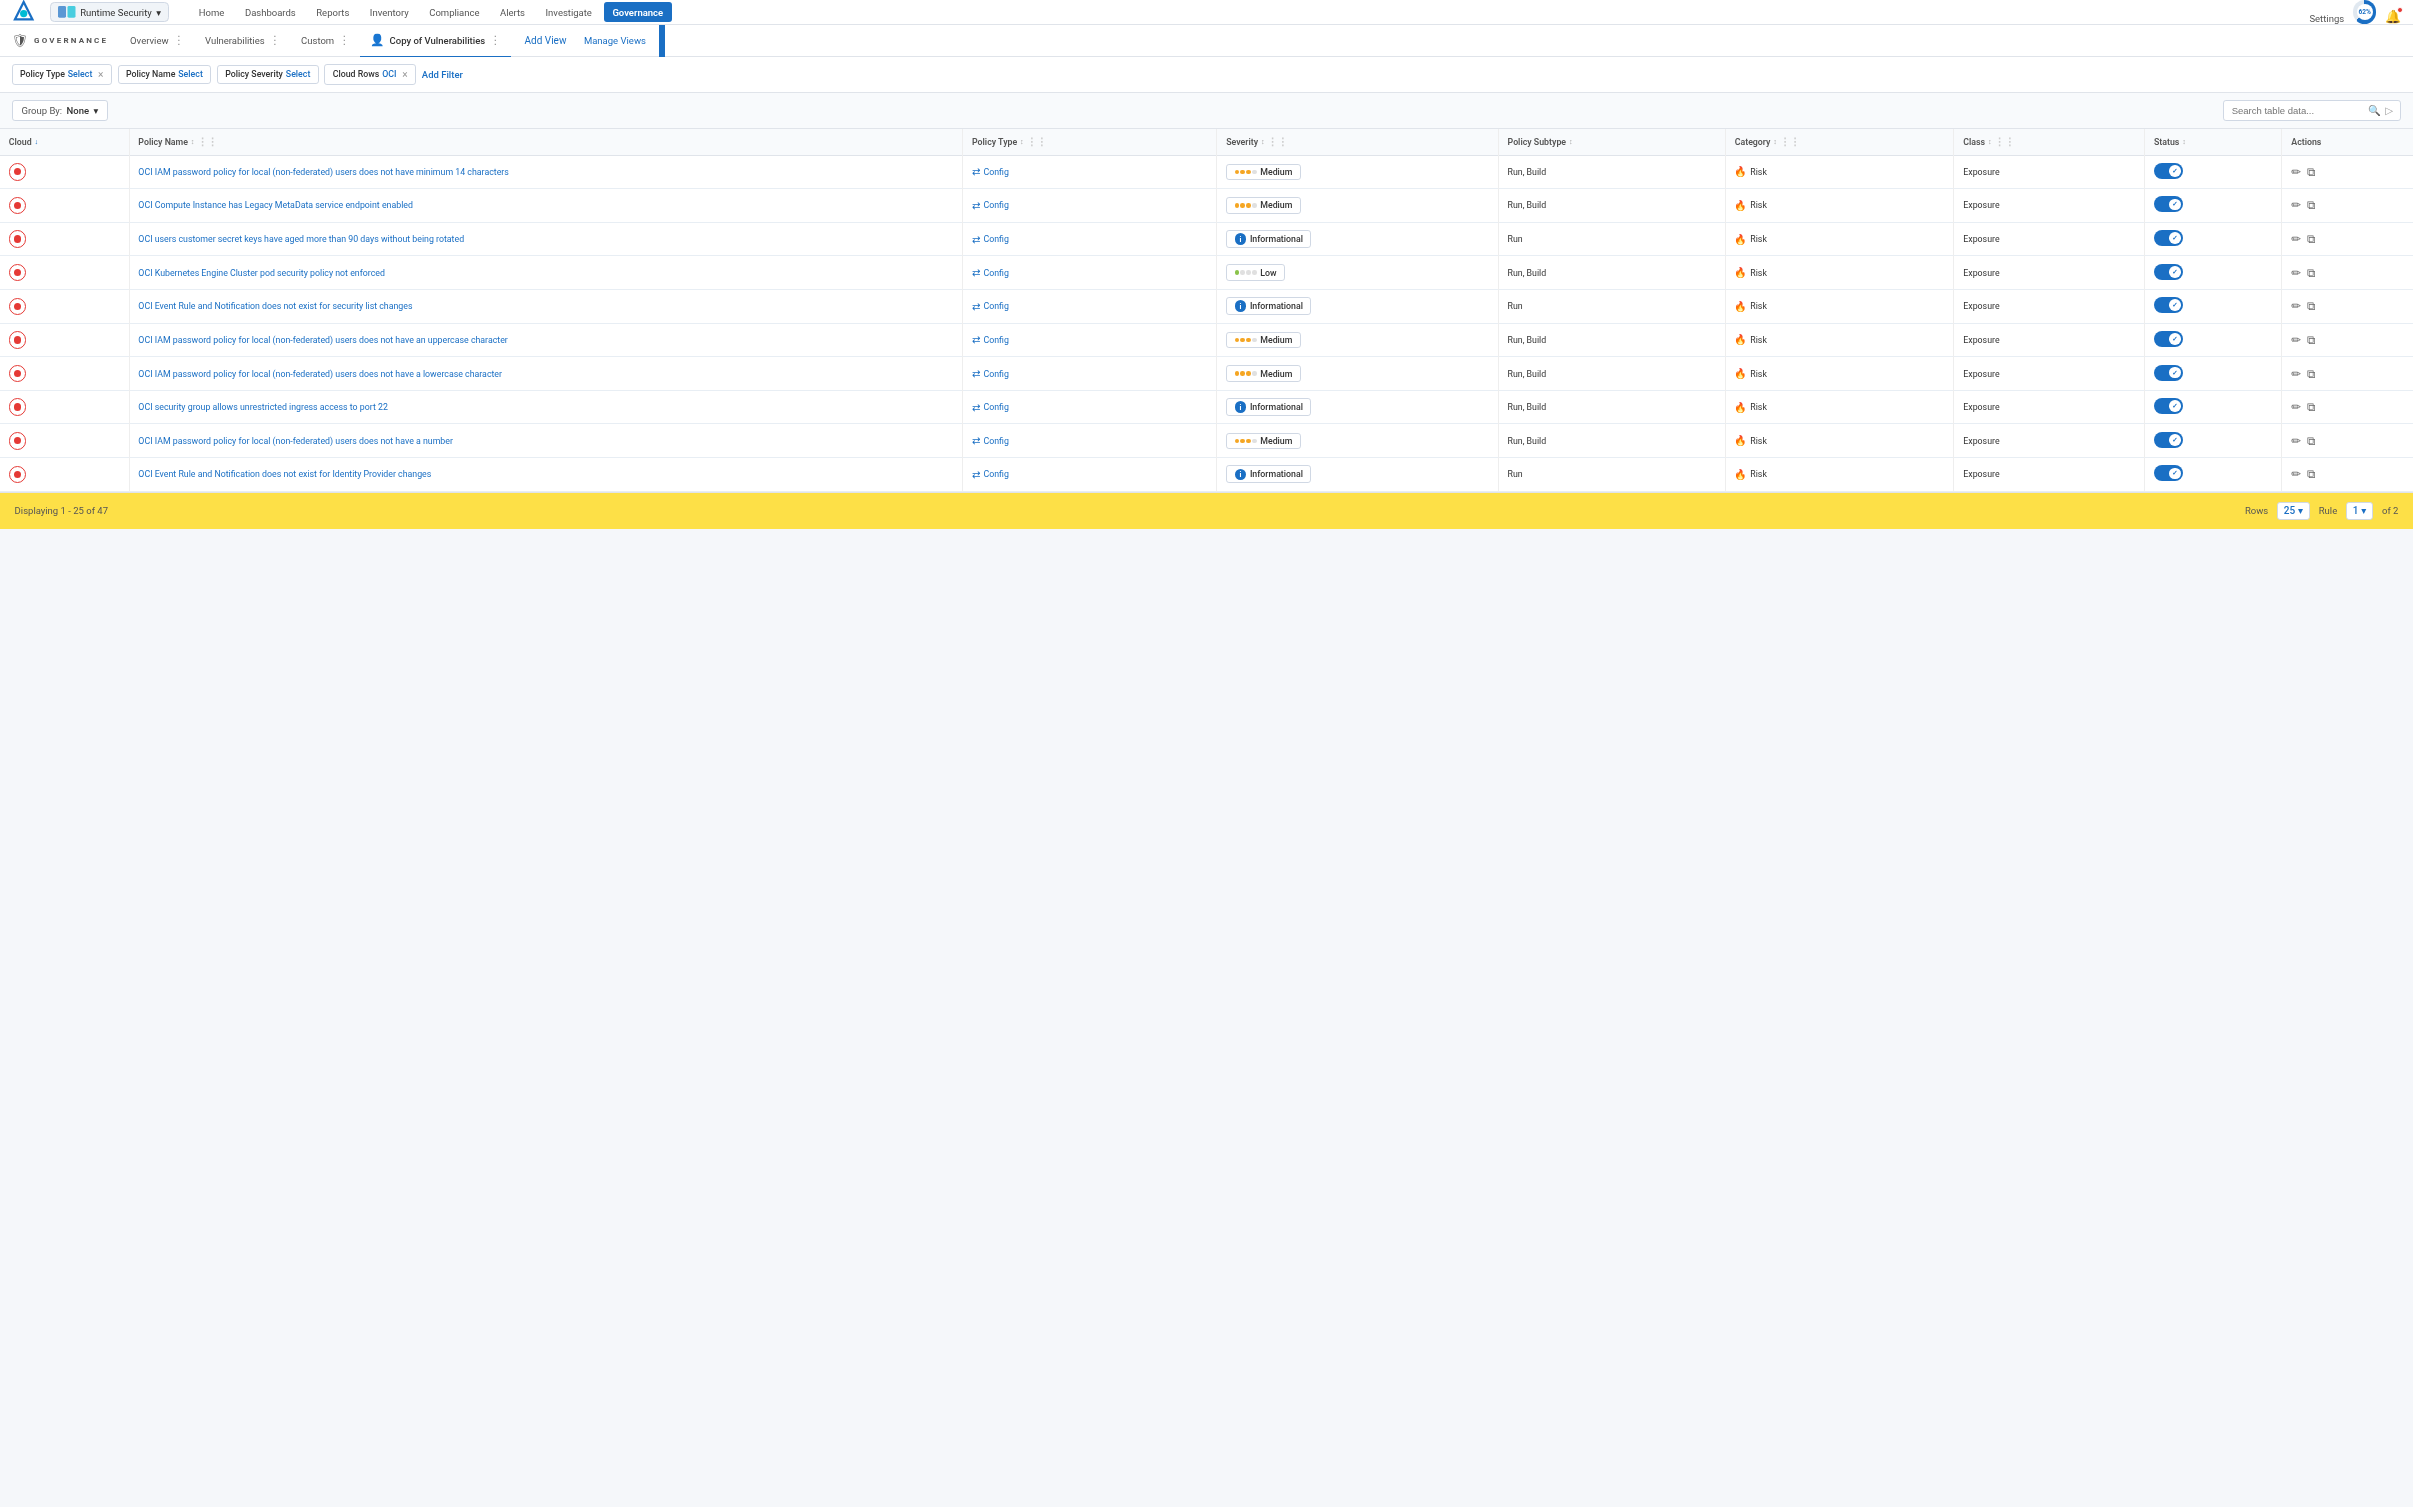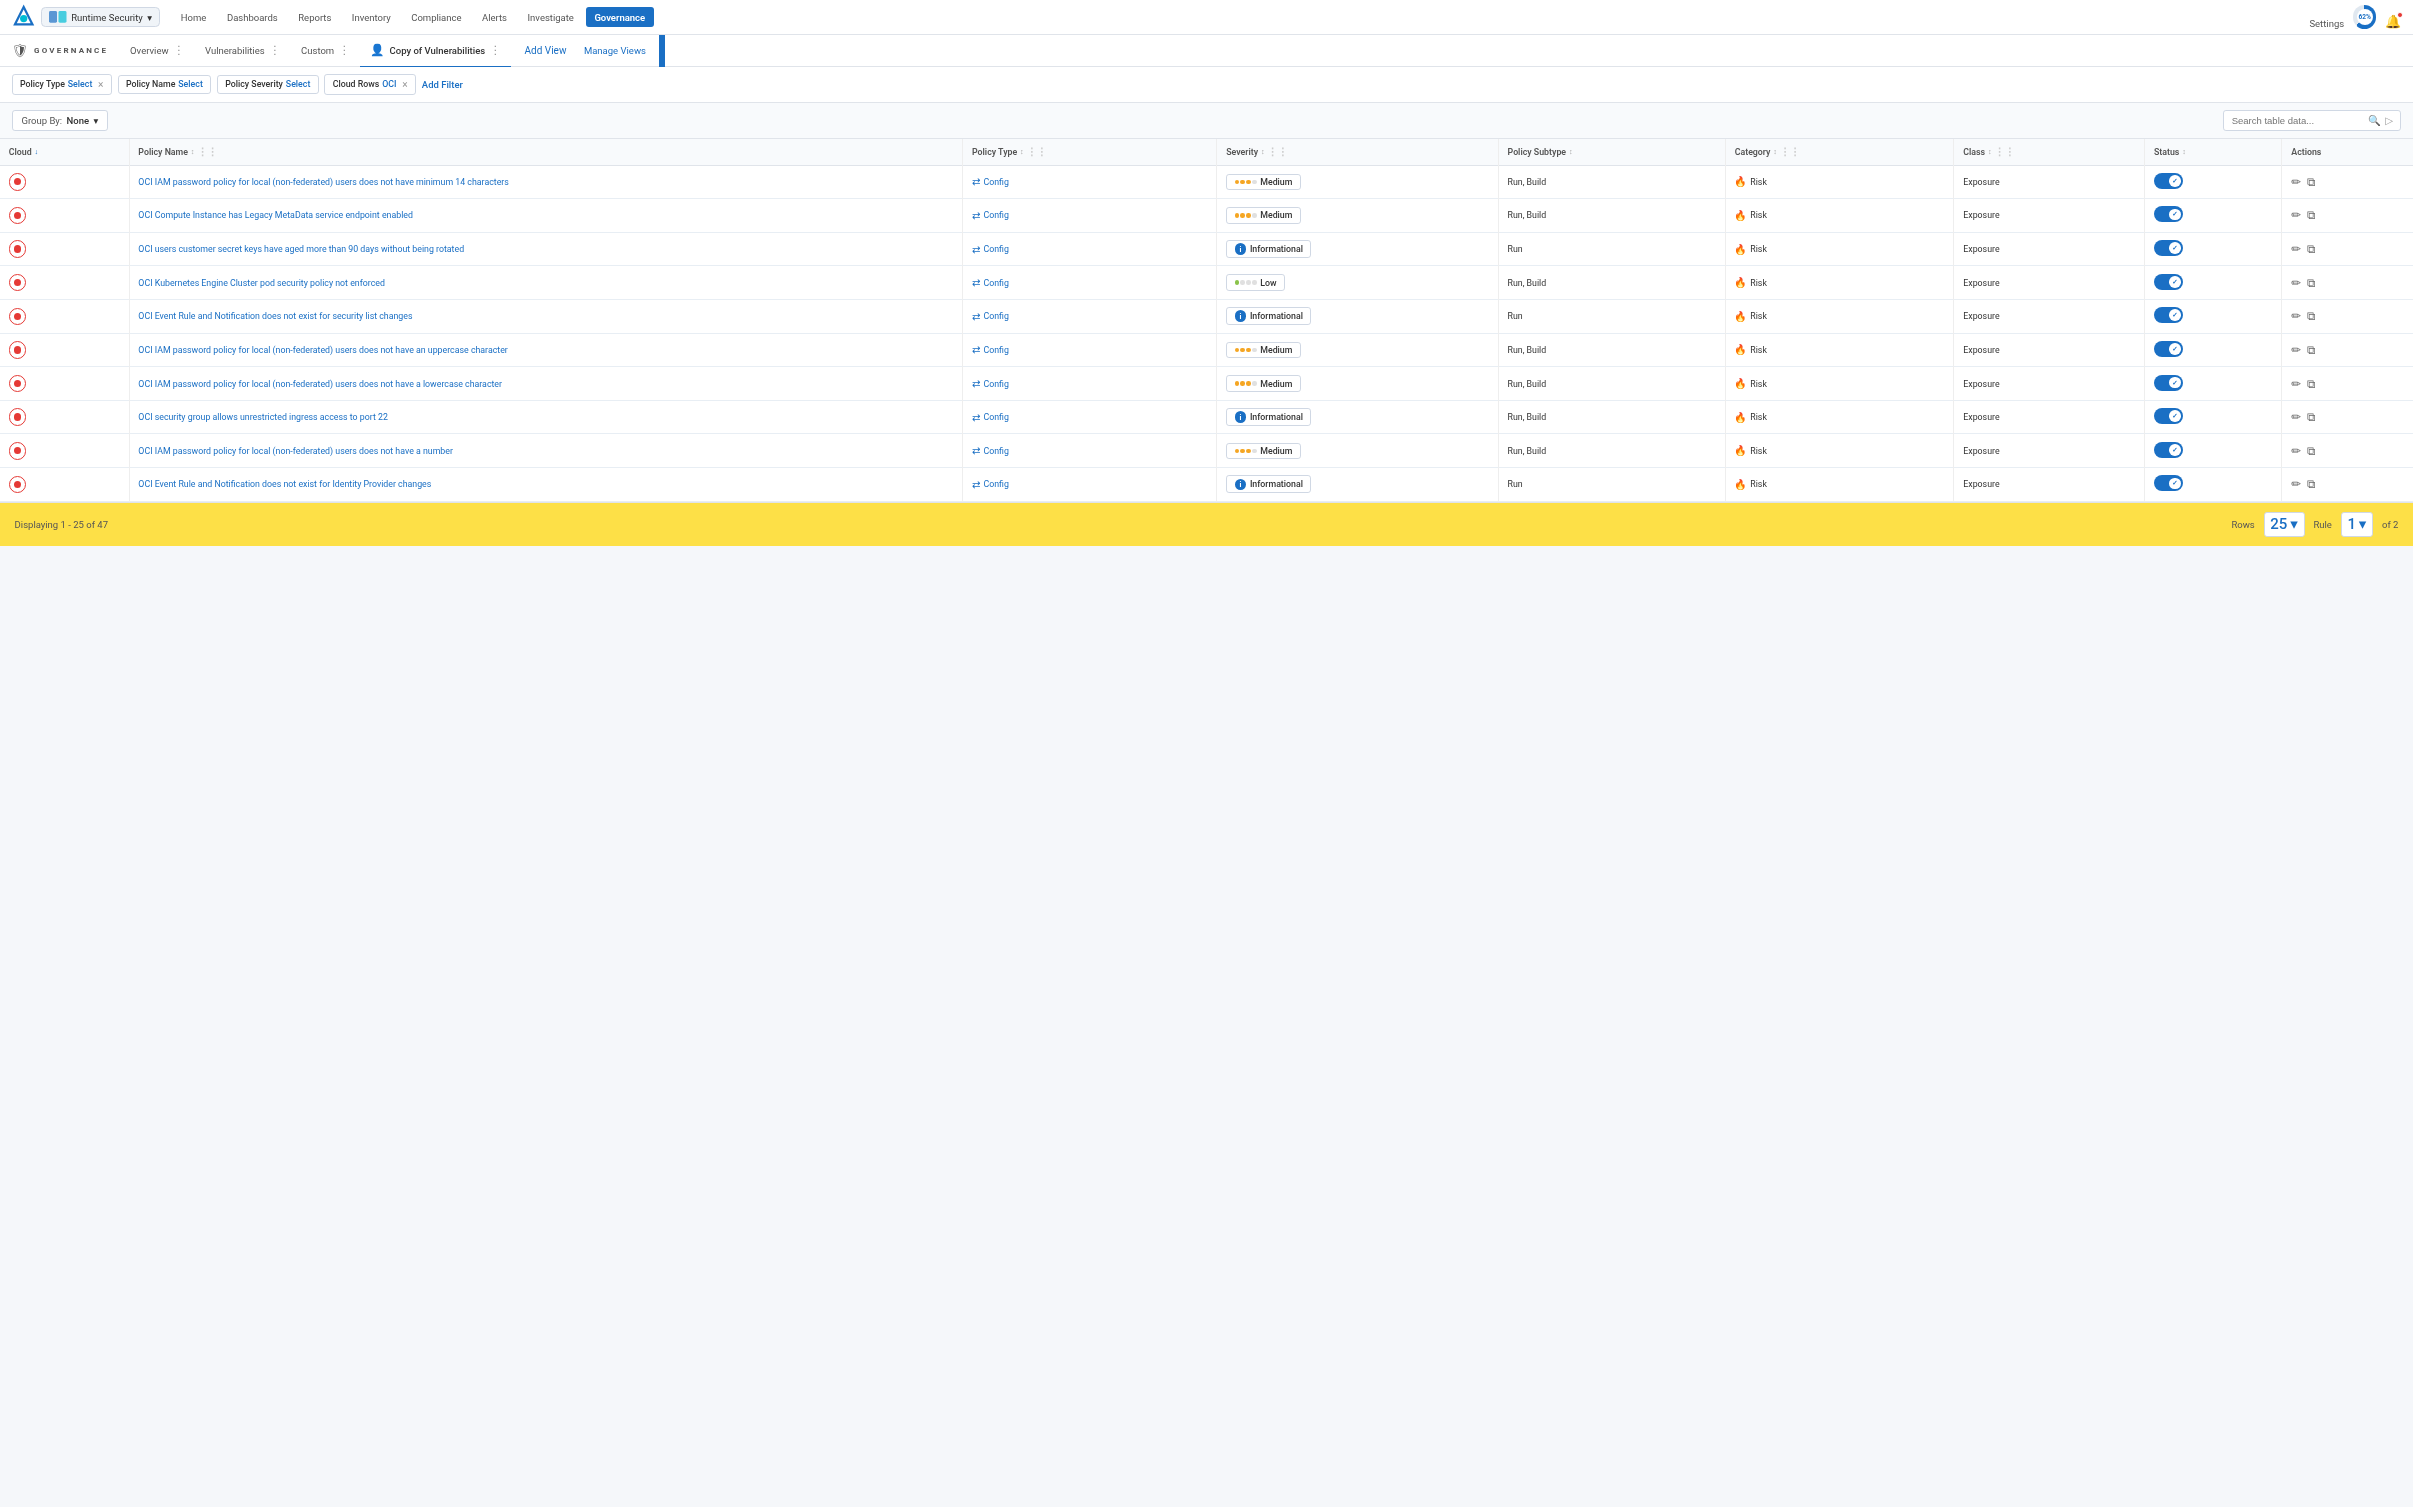--- a/index.html
+++ b/index.html
@@ -1,21 +1,21 @@
 <!DOCTYPE html>
 <html style="font-size:11.7px"><head>
   <meta charset="utf-8">
   <style>
     * { box-sizing: border-box; margin: 0; padding: 0; }
     body { font-family: -apple-system, BlinkMacSystemFont, 'Segoe UI', Roboto, sans-serif; font-size: 9.5px; background: #f5f7fa; color: #333; }
 
     
     .top-nav {
       display: flex; align-items: center; background: #fff; border-bottom: 0.7px solid #e0e4ea;
-      padding: 0 11.7px; height: 35px; gap: 6px;
+      padding: 0 11.7px; height: 25px; gap: 15px;
     }
     .env-selector {
       display: flex; align-items: center; gap: 4.4px; background: #f0f4f8; border: 0.7px solid #d0d8e4;
       border-radius: 4.4px; padding: 2.9px 7.3px; cursor: pointer; font-size: 9.5px; color: #333;
     }
     .nav-links { display: flex; align-items: center; gap: 2.9px; margin-left: 5.8px; }
     .nav-link {
       padding: 4.4px 8.8px; border-radius: 2.9px; cursor: pointer; font-size: 9.5px; color: #555;
       text-decoration: none;
     }
@@ -153,21 +153,21 @@
 
     
     .footer {
       display: flex; align-items: center; justify-content: space-between;
       background: #fde047; border-top: 0.7px solid #e0e4ea;
       padding: 8.8px 14.6px; font-size: 9.5px; color: #555;
     }
     .pagination-right { display: flex; align-items: center; gap: 8.8px; }
     .rows-select, .page-select {
       display: inline-flex; align-items: center; gap: 2.9px; border: 0.7px solid #d0d8e4;
-      border-radius: 2.9px; padding: 2.9px 5.8px; font-size: 15px; background: #fff; cursor: pointer;
+      border-radius: 2.9px; padding: 2.9px 5.8px; font-size: 10px; background: #fff; cursor: pointer;
     }
     .rows-select span, .page-select span { color: #1a6fc4; font-weight: 500; }
 
     .category-icon { color: #e53935; font-size: 10.2px; }
   </style>
 </head>
 <body>
 
 <nav class="top-nav">
 

